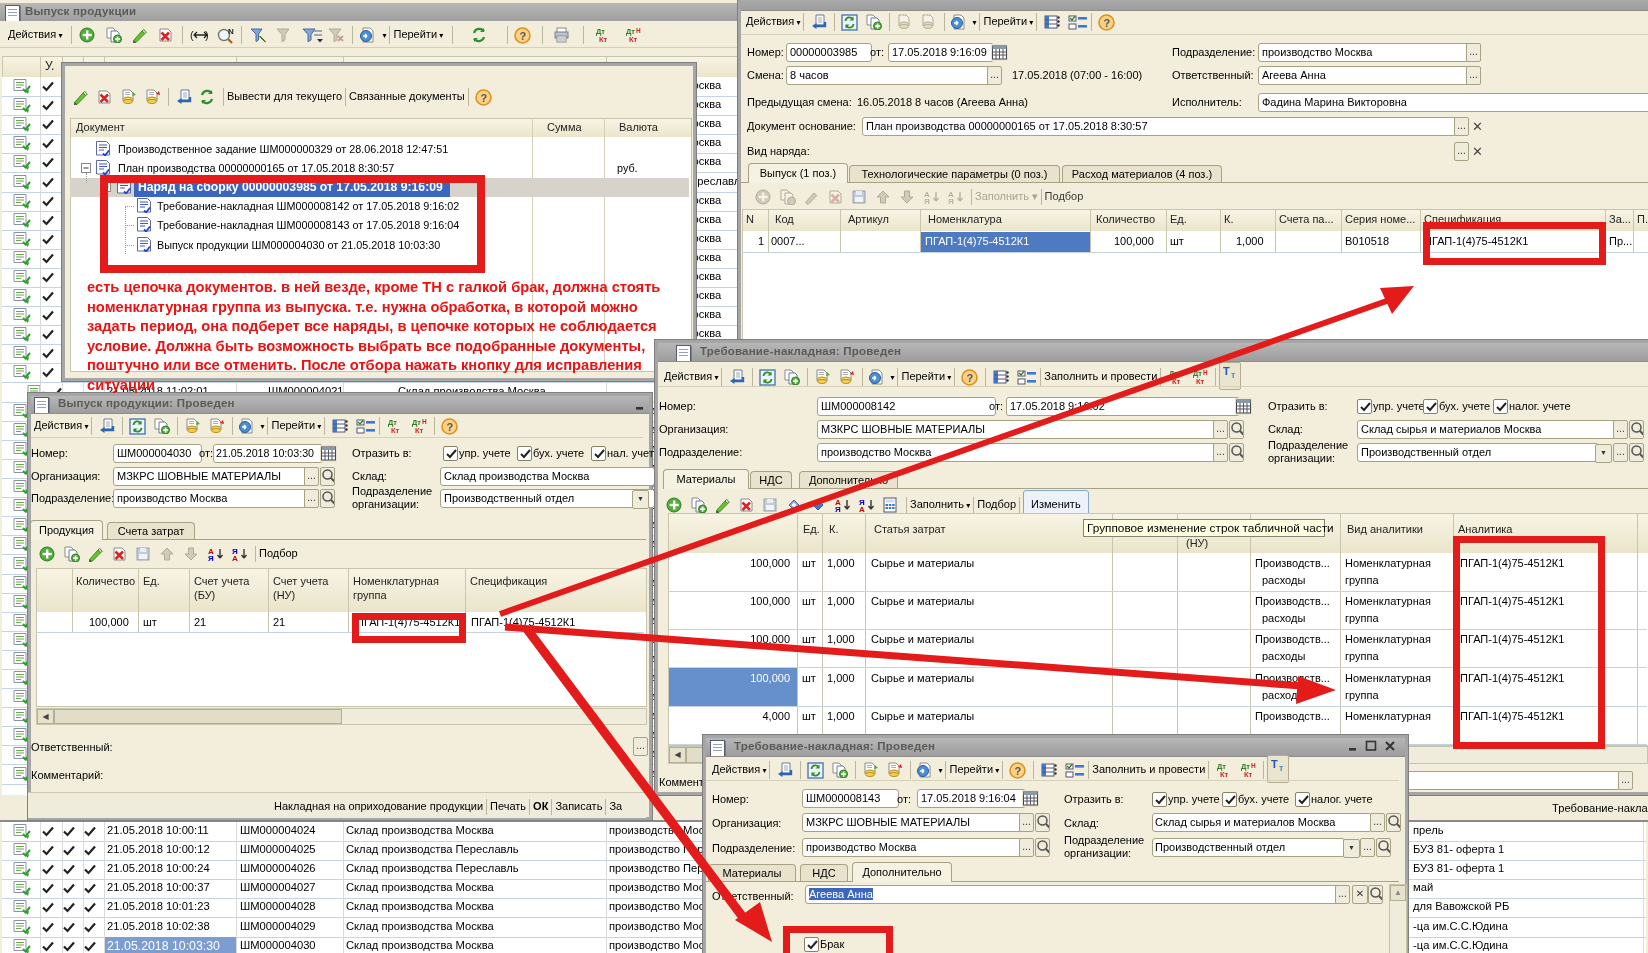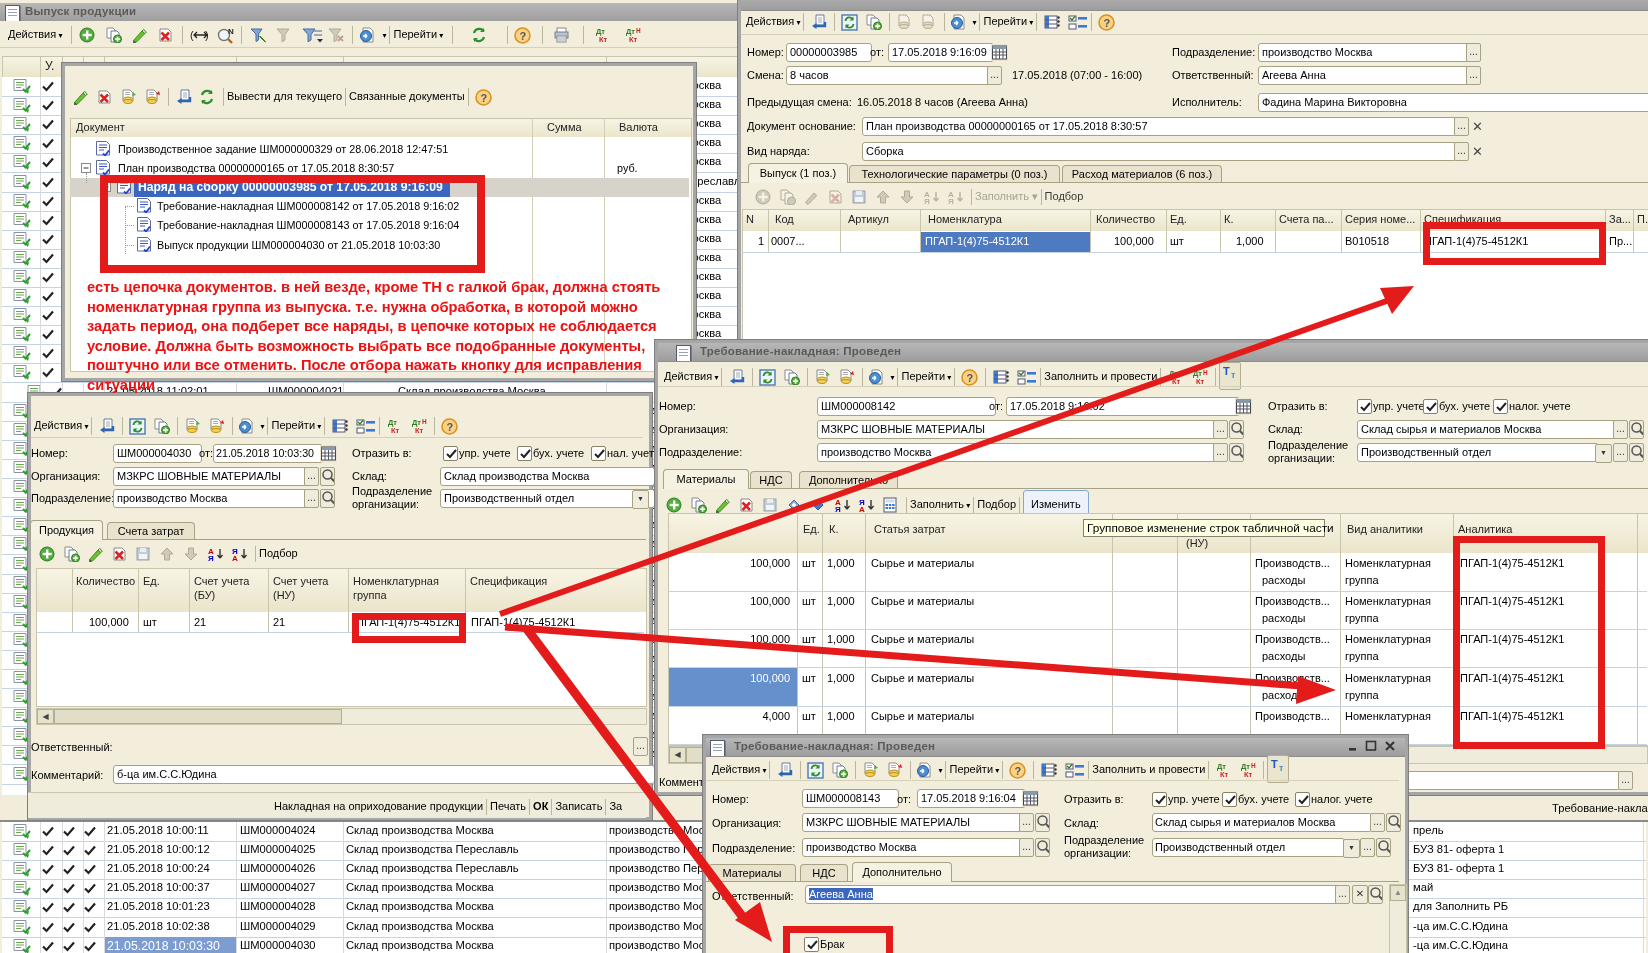--- a/index.html
+++ b/index.html
@@ -1231,21 +1231,21 @@
 <div class="abs" style="left:63px;top:902px;"><svg width="13" height="11">
       <path d="M1,5.5 L4.5,9 L11,1.5" stroke="#222" stroke-width="2.2" fill="none"></path>
     </svg></div>
 <div class="abs" style="left:84px;top:902px;"><svg width="13" height="11">
       <path d="M1,5.5 L4.5,9 L11,1.5" stroke="#222" stroke-width="2.2" fill="none"></path>
     </svg></div>
 <div class="abs nw" style="left:107px;top:900px;font-size:11.2px;">21.05.2018 10:01:23</div>
 <div class="abs nw" style="left:240px;top:900px;font-size:11.2px;">ШМ000004028</div>
 <div class="abs nw" style="left:346px;top:900px;font-size:11.2px;">Склад производства Москва</div>
 <div class="abs nw" style="left:609px;top:900px;font-size:11.2px;">производство Москва</div>
-<div class="abs nw" style="left:1413px;top:900px;font-size:11.2px;">для Заполнить РБ</div>
+<div class="abs nw" style="left:1413px;top:900px;font-size:11.2px;">для Вавожской РБ</div>
 <div class="abs" style="left:2px;top:917px;width:1644px;height:0px;border-bottom:1px solid #c5d4e5;"></div>
 <div class="abs" style="left:40px;top:898px;width:0px;height:19px;border-right:1px solid #dadada;"></div>
 <div class="abs" style="left:62px;top:898px;width:0px;height:19px;border-right:1px solid #dadada;"></div>
 <div class="abs" style="left:83px;top:898px;width:0px;height:19px;border-right:1px solid #dadada;"></div>
 <div class="abs" style="left:104px;top:898px;width:0px;height:19px;border-right:1px solid #dadada;"></div>
 <div class="abs" style="left:236px;top:898px;width:0px;height:19px;border-right:1px solid #dadada;"></div>
 <div class="abs" style="left:343px;top:898px;width:0px;height:19px;border-right:1px solid #dadada;"></div>
 <div class="abs" style="left:606px;top:898px;width:0px;height:19px;border-right:1px solid #dadada;"></div>
 <div class="abs" style="left:12px;top:919px;"><svg width="22" height="17" viewBox="0 0 22 17">
       <path d="M2,1.5 h12 v11 h-12 z" fill="#fff" stroke="#8a93a6"></path>
@@ -1381,26 +1381,25 @@
     <div class="b3" style="left:725px;top:76px;width:13px;height:17px;line-height:16px;">...</div>
     <div class="abs nw" style="left:6px;top:106px;">Предыдущая смена:</div>
     <div class="abs nw" style="left:116px;top:106px;">16.05.2018 8 часов (Агеева Анна)</div>
     <div class="abs nw" style="left:431px;top:106px;">Исполнитель:</div>
     <div class="fld" style="left:517px;top:103px;width:390px;height:17px;line-height:17px;padding:0 3px;">Фадина Марина Викторовна</div>
     <div class="abs nw" style="left:6px;top:130px;">Документ основание:</div>
     <div class="fld" style="left:121px;top:127px;width:587px;height:17px;line-height:17px;padding:0 3px;">План производства 00000000165 от 17.05.2018 8:30:57</div>
     <div class="b3" style="left:713px;top:127px;width:13px;height:17px;line-height:16px;">...</div>
     <div class="abs" style="left:731px;top:129px;font-size:13px;color:#444;">✕</div>
     <div class="abs nw" style="left:6px;top:155px;">Вид наряда:</div>
-    <div class="fld" style="left:121px;top:152px;width:587px;height:17px;line-height:17px;padding:0 3px;">Сборка</div>
     <div class="b3" style="left:713px;top:152px;width:13px;height:17px;line-height:16px;">...</div>
     <div class="abs" style="left:731px;top:154px;font-size:13px;color:#444;">✕</div>
     <div class="tab on" style="left:7px;top:173px;width:98px;height:19px;line-height:19px;z-index:3;">Выпуск (1 поз.)</div>
     <div class="tab" style="left:108px;top:175px;width:209px;height:17px;line-height:17px;">Технологические параметры (0 поз.)</div>
-    <div class="tab" style="left:321px;top:175px;width:158px;height:17px;line-height:17px;">Расход материалов (6 поз.)</div>
+    <div class="tab" style="left:321px;top:175px;width:158px;height:17px;line-height:17px;">Расход материалов (4 поз.)</div>
     <div class="abs" style="left:0px;top:192px;width:910px;height:0px;border-bottom:1px solid #a8a284;z-index:2;"></div>
     <div class="tbr" style="left:11px;top:194px;"><span class="ic"><svg width="17" height="16" viewBox="0 0 17 16">
           <circle cx="8" cy="8" r="7" fill="#cfcaba" stroke="#b0ab99"></circle>
           <rect x="7" y="3.5" width="2.4" height="9" fill="#f6f2e6"></rect>
           <rect x="3.7" y="6.8" width="9" height="2.4" fill="#f6f2e6"></rect>
         </svg></span><span class="ic"><svg width="17" height="16" viewBox="0 0 17 16">
           <path d="M2,1 h6 l2,2 v8 h-8 z" fill="#f6f2e6" stroke="#b0ab99"></path>
           <path d="M6,4 h6 l2,2 v9 h-8 z" fill="#f6f2e6" stroke="#b0ab99"></path>
           <circle cx="12.5" cy="12" r="4" fill="#cfcaba" stroke="#b0ab99"></circle>
         </svg></span><span class="ic"><svg width="17" height="16" viewBox="0 0 17 16">
@@ -1551,20 +1550,31 @@
       </svg></div>
     <div class="abs nw" style="left:92px;top:173px;font-size:10.8px;">Выпуск продукции ШМ000004030 от 21.05.2018 10:03:30</div>
     <div class="abs" style="left:21px;top:107px;width:0px;height:10px;border-left:1px dotted #999;"></div>
     <div class="abs" style="left:41px;top:126px;width:0px;height:10px;border-left:1px dotted #999;"></div>
     <div class="abs" style="left:60px;top:140px;width:0px;height:48px;border-left:1px dotted #999;"></div>
     <div class="abs" style="left:60px;top:140px;width:9px;height:0px;border-top:1px dotted #999;"></div>
     <div class="abs" style="left:60px;top:159px;width:9px;height:0px;border-top:1px dotted #999;"></div>
     <div class="abs" style="left:60px;top:179px;width:9px;height:0px;border-top:1px dotted #999;"></div>
   </div>
 <div class="win" style="left:28px;top:393px;width:618px;height:421px;">
+    <div class="tbar" style="height:17px;">
+      <div class="ttl-ic" style="left:3px;top:1px;">
+        <i style="top:3px"></i>
+        <i style="top:6px"></i>
+        <i style="top:9px"></i>
+      </div>
+      <div class="tt" style="left:27px;top:1px;">Выпуск продукции: Проведен</div>
+      <div class="mini" style="left:603px;top:3px;"><svg width="12" height="12">
+          <rect x="2" y="8" width="7" height="2.6" fill="#333"></rect>
+        </svg></div>
+    </div>
     <div class="tbr" style="left:3px;top:17px;"><span style="font-size:11px;">Действия</span><span style="font-size:8px;"> ▾</span><span class="sep" style="height:18px;"></span><span class="ic"><svg width="19" height="17" viewBox="0 0 19 17">
           <path d="M6,1 h8 v10 h-8 z" fill="#fff" stroke="#6a7a9a"></path>
           <path d="M8,4 h4 M8,6 h4 M8,8 h4" stroke="#9ab" stroke-width="1"></path>
           <path d="M15,8 v4 h-10" stroke="#2b66b8" stroke-width="2.4" fill="none"></path>
           <path d="M6.5,9 v6 l-4.5,-3 z" fill="#2b66b8"></path>
         </svg></span><span class="sep" style="height:18px;"></span><span class="ic"><svg width="19" height="17" viewBox="0 0 19 17">
           <rect x="1" y="1" width="15" height="15" fill="#eef4fa" stroke="#4a7ab5" stroke-width="1.4"></rect>
           <path d="M4.5,7 A4,4 0 0 1 12,5.5" stroke="#2f8f2f" stroke-width="1.8" fill="none"></path>
           <path d="M12.5,2.5 v4 h-4 z" fill="#2f8f2f"></path>
           <path d="M12.5,10 A4,4 0 0 1 5,11.5" stroke="#2f8f2f" stroke-width="1.8" fill="none"></path>
@@ -1725,21 +1735,20 @@
     <div class="abs nw" style="left:242px;top:220px;">21</div>
     <div class="abs nw" style="left:325px;top:220px;">ПГАП-1(4)75-4512К1</div>
     <div class="abs nw" style="left:440px;top:220px;">ПГАП-1(4)75-4512К1</div>
     <div class="abs" style="left:6px;top:236px;width:607px;height:0px;border-bottom:1px solid #c5d4e5;"></div>
     <div class="scrh abs" style="left:5px;top:312px;width:609px;height:15px;background:#f0ecdc;border:1px solid #c9c5ac;"></div>
     <div class="abs" style="left:6px;top:313px;width:15px;height:13px;background:#e7e2cc;border:1px solid #b3af96;font-size:8px;text-align:center;line-height:13px;color:#444;">◀</div>
     <div class="abs" style="left:23px;top:313px;width:286px;height:13px;background:#e2ddc6;border:1px solid #b3af96;"></div>
     <div class="abs nw" style="left:0px;top:345px;">Ответственный:</div>
     <div class="b3" style="left:602px;top:341px;width:13px;height:17px;line-height:16px;">...</div>
     <div class="abs nw" style="left:0px;top:373px;">Комментарий:</div>
-    <div class="fld" style="left:82px;top:369px;width:534px;height:17px;line-height:17px;padding:0 3px;">б-ца им.С.С.Юдина</div>
     <div class="abs" style="left:-3px;top:396px;width:618px;height:25px;background:#f0ecdc;border-top:1px solid #cbc7ae;"></div>
     <div class="tbr" style="left:243px;top:398px;"><span style="font-size:11px;">Накладная на оприходование продукции</span><span class="sep" style="height:16px;"></span><span style="font-size:11px;">Печать</span><span class="sep" style="height:16px;"></span><b>ОК</b><span class="sep" style="height:16px;"></span><span style="font-size:11px;">Записать</span><span class="sep" style="height:16px;"></span><span style="font-size:11px;">За</span></div>
   </div>
 <div class="win" style="left:655px;top:340px;width:1000px;height:449px;">
     <div class="tbar" style="height:18px;">
       <div class="ttl-ic" style="left:18px;top:2px;">
         <i style="top:3px"></i>
         <i style="top:6px"></i>
         <i style="top:9px"></i>
       </div>

